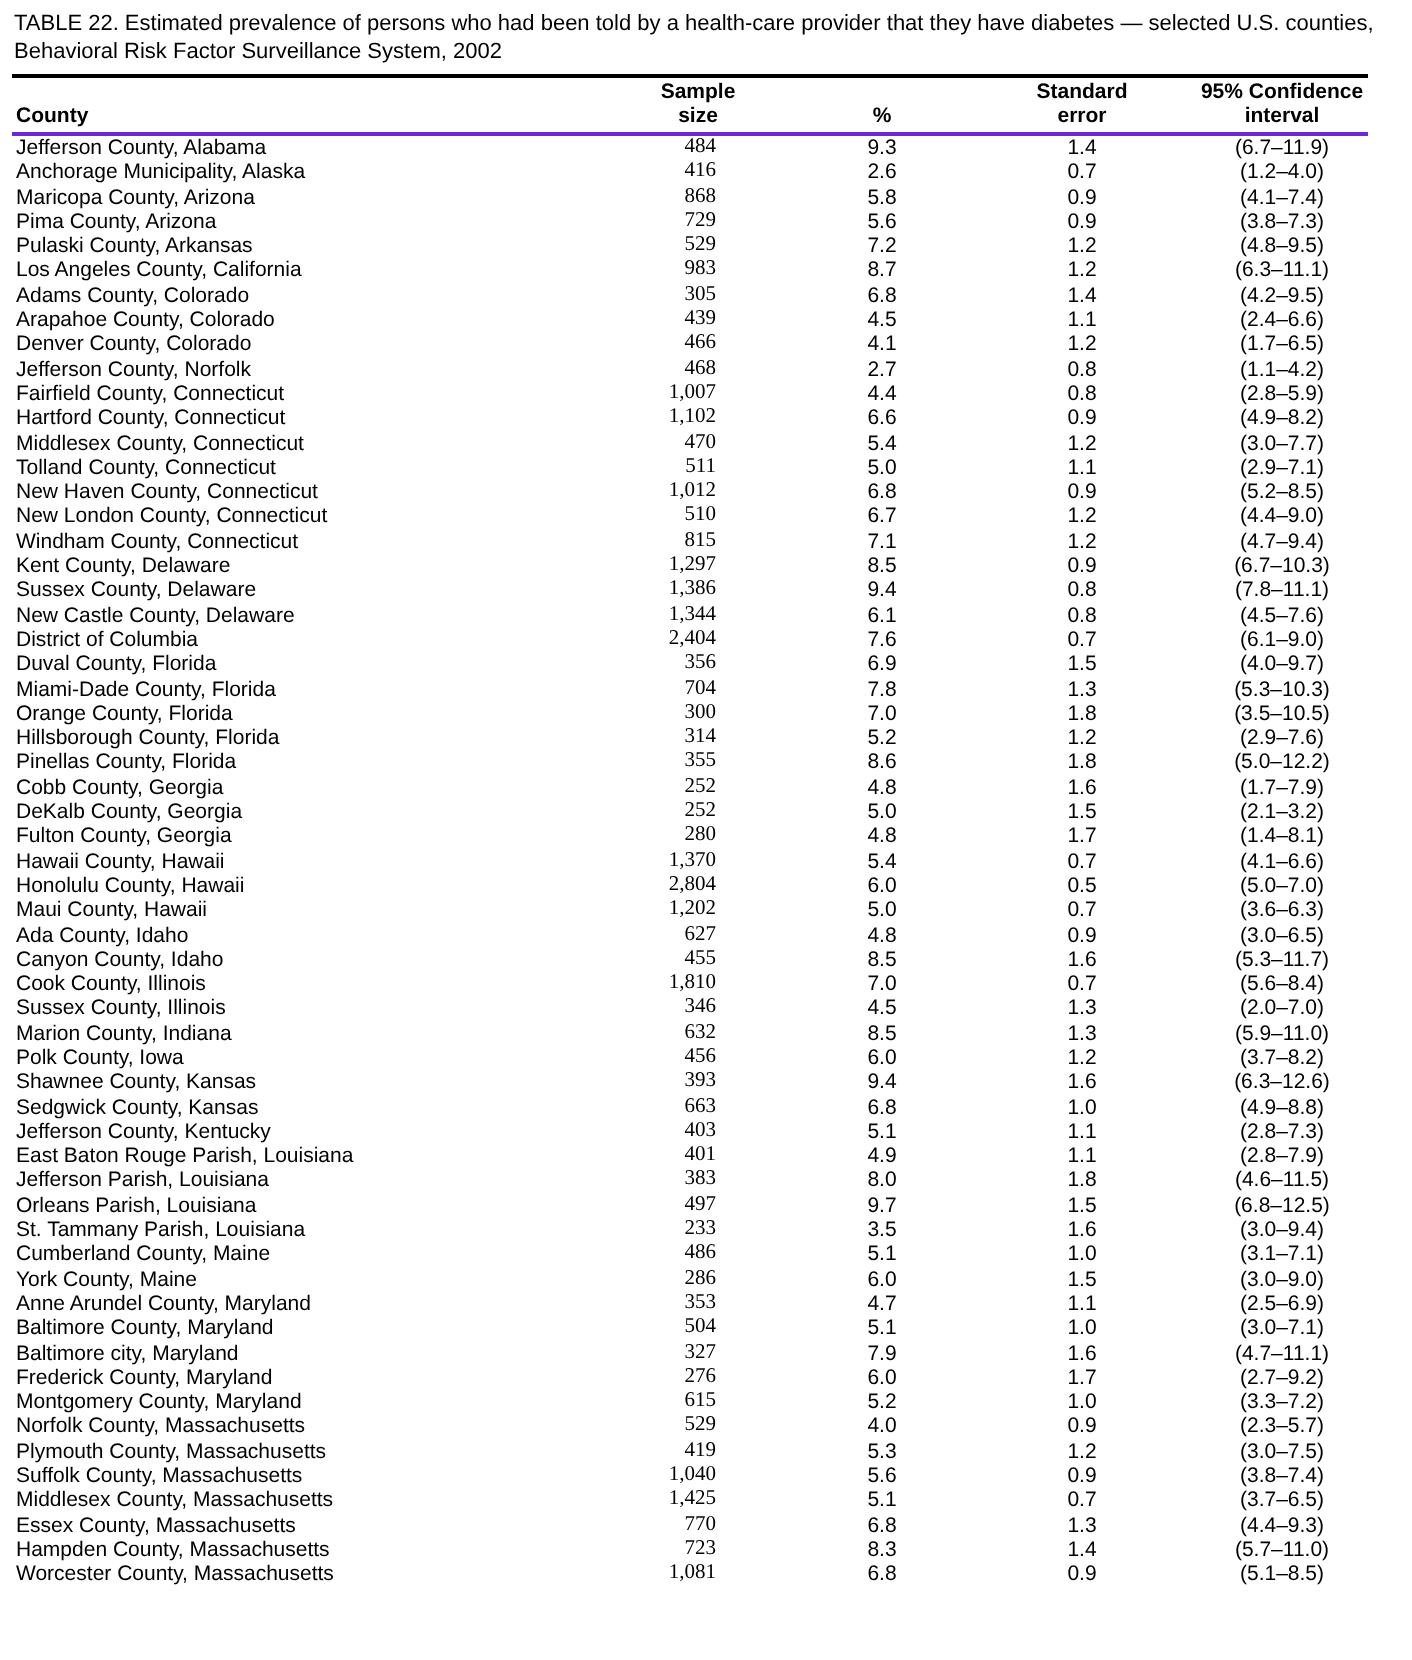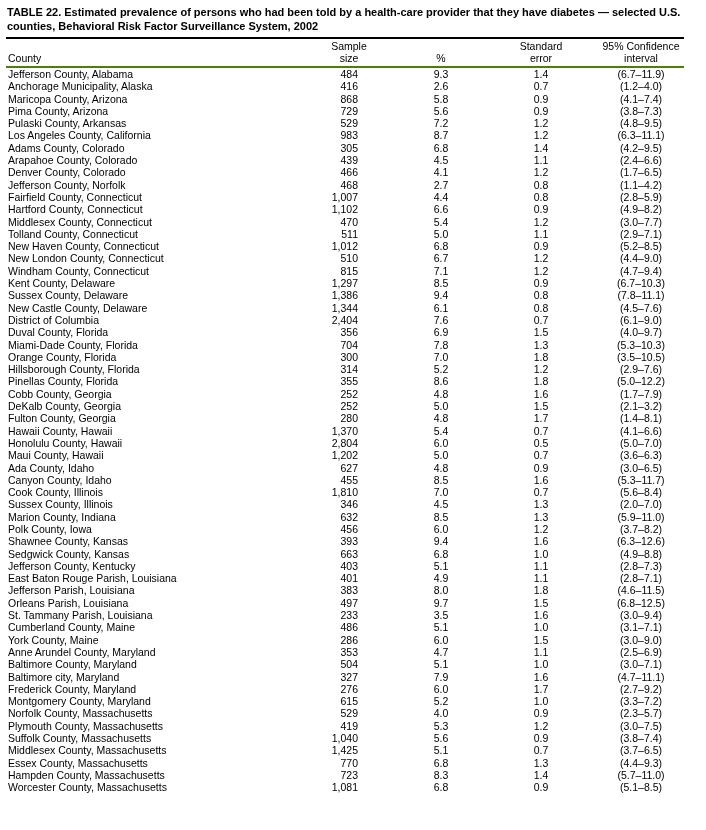--- a/index.html
+++ b/index.html
@@ -10,53 +10,53 @@
   body {
     width: 706px;
     height: 830px;
     overflow: hidden;
     font-family: "Liberation Sans", sans-serif;
     color: #000000;
     -webkit-font-smoothing: antialiased;
   }
   .page-title {
     font-size: 11px;
-    font-weight: bold;
+    font-weight: normal;
     line-height: 13.5px;
     padding: 6px 8px 4px 7px;
     white-space: normal;
   }
   table.data-table {
     margin-left: 6px;
     width: 678px;
     border-collapse: collapse;
     table-layout: fixed;
   }
   thead th {
-    font-weight: normal;
+    font-weight: bold;
     font-size: 10.5px;
     line-height: 11.5px;
     vertical-align: bottom;
     padding: 2px 0 2px 0;
     border-top: 2px solid #000;
-    border-bottom: 2px solid #4d7c0f;
+    border-bottom: 2px solid #6d28d9;
     white-space: pre-line;
   }
   tbody td {
     font-size: 10.5px;
     line-height: 12.3px;
     height: 12.3px;
     padding: 0;
     white-space: nowrap;
     overflow: hidden;
     vertical-align: middle;
   }
   .col-county { text-align: left; padding-left: 2px; }
   th.col-county { padding-left: 2px; }
-  td.col-sample { text-align: right; padding-right: 40px; }
+  td.col-sample { text-align: right; padding-right: 40px; font-family: Liberation Serif, serif; }
   th.col-sample { text-align: center; }
   .col-pct { text-align: center; }
   .col-se { text-align: center; }
   .col-ci { text-align: center; }
 </style>
 </head>
 <body>
 
 <div class="page-title">TABLE 22. Estimated prevalence of persons who had been told by a health-care provider that they have diabetes — selected U.S. counties, Behavioral Risk Factor Surveillance System, 2002</div>
 
@@ -366,21 +366,21 @@
     <td class="col-sample">403</td>
     <td class="col-pct">5.1</td>
     <td class="col-se">1.1</td>
     <td class="col-ci">(2.8–7.3)</td>
   </tr>
       <tr>
     <td class="col-county">East Baton Rouge Parish, Louisiana</td>
     <td class="col-sample">401</td>
     <td class="col-pct">4.9</td>
     <td class="col-se">1.1</td>
-    <td class="col-ci">(2.8–7.1)</td>
+    <td class="col-ci">(2.8–7.9)</td>
   </tr>
       <tr>
     <td class="col-county">Jefferson Parish, Louisiana</td>
     <td class="col-sample">383</td>
     <td class="col-pct">8.0</td>
     <td class="col-se">1.8</td>
     <td class="col-ci">(4.6–11.5)</td>
   </tr>
       <tr>
     <td class="col-county">Orleans Parish, Louisiana</td>

